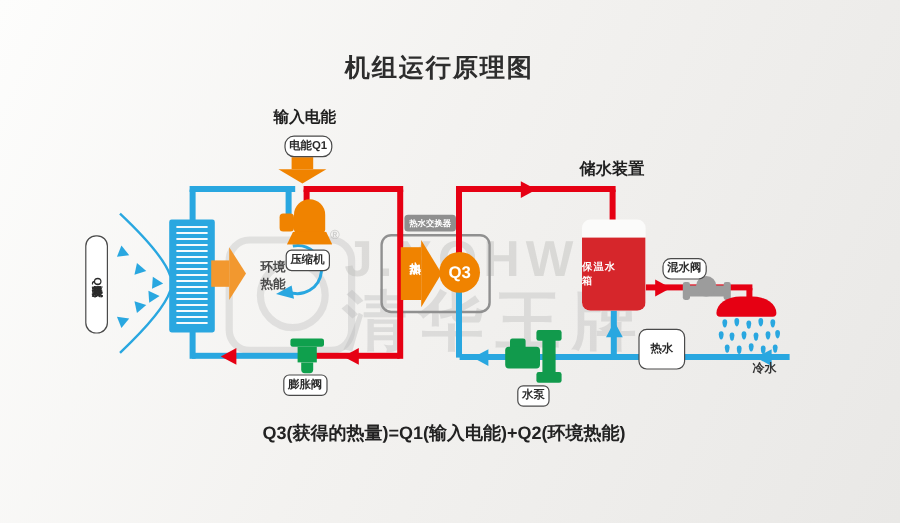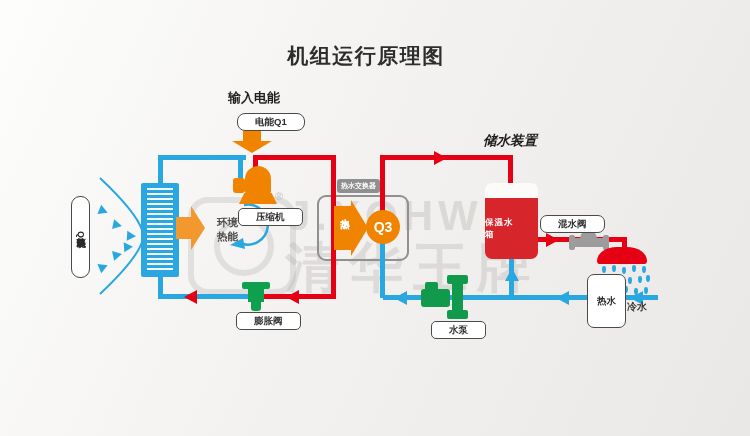--- a/index.html
+++ b/index.html
@@ -12,47 +12,48 @@
   .pb{background:#29a7e0;}
   .pr{background:#e60013;}
   
   .fa{position:absolute;width:0;height:0;z-index:3;}
   .fa-l-r{border:7px solid transparent;border-left:0;border-right:13px solid #e60013;}
   .fa-l-b{border:7px solid transparent;border-left:0;border-right:13px solid #29a7e0;}
   .fa-r-r{border:7px solid transparent;border-right:0;border-left:13px solid #e60013;}
   .fa-u-b{border:7px solid transparent;border-top:0;border-bottom:13px solid #29a7e0;}
   
   .lbl{position:absolute;z-index:5;background:#fff;border:1.4px solid #4a4a4a;border-radius:5px;
-    font-size:9.5px;font-weight:700;color:#2b2b2b;padding:2px 17px;white-space:nowrap;line-height:1.25;}
+    font-size:9.5px;font-weight:700;color:#2b2b2b;padding:2px 3px;white-space:nowrap;line-height:1.25;}
   .sec{position:absolute;z-index:5;font-weight:700;color:#1f1f1f;font-size:13px;white-space:nowrap;}
   
   .wm{position:absolute;z-index:0;font-weight:700;white-space:nowrap;}
   
   .airarr{position:absolute;width:0;height:0;z-index:4;border:5px solid transparent;border-right:0;border-left:9px solid #29a7e0;}
   .drop{position:absolute;width:4px;height:7px;background:#29a7e0;border-radius:50% 50% 50% 50%/35% 35% 65% 65%;}
   .grey{background:#9c9c9c;position:absolute;z-index:4;}
   .comp{position:absolute;z-index:4;}
-  .txt{position:absolute;z-index:5;font-weight:700;color:#333;font-family:Liberation Mono, monospace;}
+  .txt{position:absolute;z-index:5;font-weight:700;color:#333;}
 </style>
 </head>
 <body>
 
 <div id="stage">
 
   <div class="wm" style="left:188px;top:197px;width:96px;height:86px;border:6px solid rgba(190,190,188,.38);border-radius:20px;">
     <div style="position:absolute;left:20px;top:13px;width:48px;height:48px;border:6px solid rgba(190,190,188,.38);border-radius:50%;"></div>
   </div>
   <div class="wm" style="left:275px;top:190px;font-size:11px;color:rgba(180,180,178,.6);">®</div>
   <div class="wm" style="left:287px;top:192px;font-size:42px;letter-spacing:5px;color:rgba(185,185,183,.42);">J.XQHWP</div>
   <div class="wm" style="left:285px;top:232px;font-size:54px;letter-spacing:10px;color:rgba(185,185,183,.38);">清华王牌</div>
 
   <div class="txt" style="left:366px;top:42px;transform:translateX(-50%);font-size:21px;letter-spacing:1.5px;color:#2d2d2d;z-index:6;white-space:nowrap;">机组运行原理图</div>
+  <div class="txt" style="left:370px;top:352px;transform:translateX(-50%);font-size:15px;color:#222;z-index:6;white-space:nowrap;">Q3(获得的热量)=Q1(输入电能)+Q2(环境热能)</div>
 
   <div class="sec" style="left:228px;top:89px;">输入电能</div>
-  <div class="sec" style="left:483px;top:132px;font-size:13.5px;font-style:italic;">储水装置</div>
+  <div class="sec" style="left:483px;top:132px;font-size:13.5px;">储水装置</div>
 
   <div class="abs" style="left:317px;top:195px;width:88px;height:62px;border:2px solid #909090;border-radius:9px;z-index:1;"></div>
 
   <div class="pipe pb" style="left:158px;top:155px;width:88px;height:5px;"></div>
   <div class="pipe pb" style="left:158px;top:158px;width:5px;height:28px;"></div>
   <div class="pipe pb" style="left:158px;top:274px;width:5px;height:25px;"></div>
   <div class="pipe pb" style="left:238px;top:158px;width:5px;height:24px;"></div>
   <div class="pipe pr" style="left:253px;top:158px;width:5px;height:12px;"></div>
   <div class="pipe pr" style="left:253px;top:155px;width:83px;height:5px;"></div>
   <div class="pipe pr" style="left:331px;top:158px;width:5px;height:141px;"></div>
@@ -132,21 +133,21 @@
     <g fill="#119a4c">
       <rect x="6" y="8" width="13" height="9" rx="2"></rect>
       <rect x="2" y="15" width="29" height="18" rx="3"></rect>
       <rect x="33" y="6" width="11" height="34" rx="2"></rect>
       <rect x="28" y="1" width="21" height="9" rx="2"></rect>
       <rect x="28" y="36" width="21" height="9" rx="2"></rect>
     </g>
   </svg>
   <div class="lbl" style="left:431px;top:321px;">水泵</div>
 
-  <div class="lbl" style="left:540px;top:215px;border-radius:7px;">混水阀</div>
+  <div class="lbl" style="left:552px;top:215px;border-radius:7px;">混水阀</div>
   <div class="grey" style="left:572px;top:238px;width:34px;height:9px;border-radius:2px;"></div>
   <div class="grey" style="left:569px;top:235px;width:6px;height:15px;border-radius:2px;"></div>
   <div class="grey" style="left:603px;top:235px;width:6px;height:15px;border-radius:2px;"></div>
   <div class="grey" style="left:580px;top:230px;width:17px;height:17px;border-radius:50%;"></div>
 
   <div class="comp" style="left:597px;top:247px;width:50px;height:17px;background:#e60013;border-radius:26px 26px 4px 4px/18px 18px 4px 4px;"></div>
   <div class="comp" style="left:598px;top:264px;width:52px;height:34px;">
     <span class="drop" style="left:4px;top:2px;"></span>
       <span class="drop" style="left:14px;top:1px;"></span>
     <span class="drop" style="left:24px;top:3px;"></span>
@@ -158,16 +159,16 @@
     <span class="drop" style="left:30px;top:13px;"></span>
       <span class="drop" style="left:40px;top:12px;"></span>
     <span class="drop" style="left:48px;top:11px;"></span>
       <span class="drop" style="left:6px;top:23px;"></span>
     <span class="drop" style="left:16px;top:24px;"></span>
       <span class="drop" style="left:26px;top:22px;"></span>
     <span class="drop" style="left:36px;top:24px;"></span>
       <span class="drop" style="left:46px;top:23px;"></span>
   </div>
 
-  <div class="lbl" style="left:587px;top:274px;border-radius:7px;padding:20px 9px;">热水</div>
+  <div class="lbl" style="left:532px;top:274px;border-radius:7px;padding:10px 9px;">热水</div>
   <div class="txt" style="left:627px;top:300px;font-size:10px;">冷水</div>
 
 </div>
 
 </body></html>

